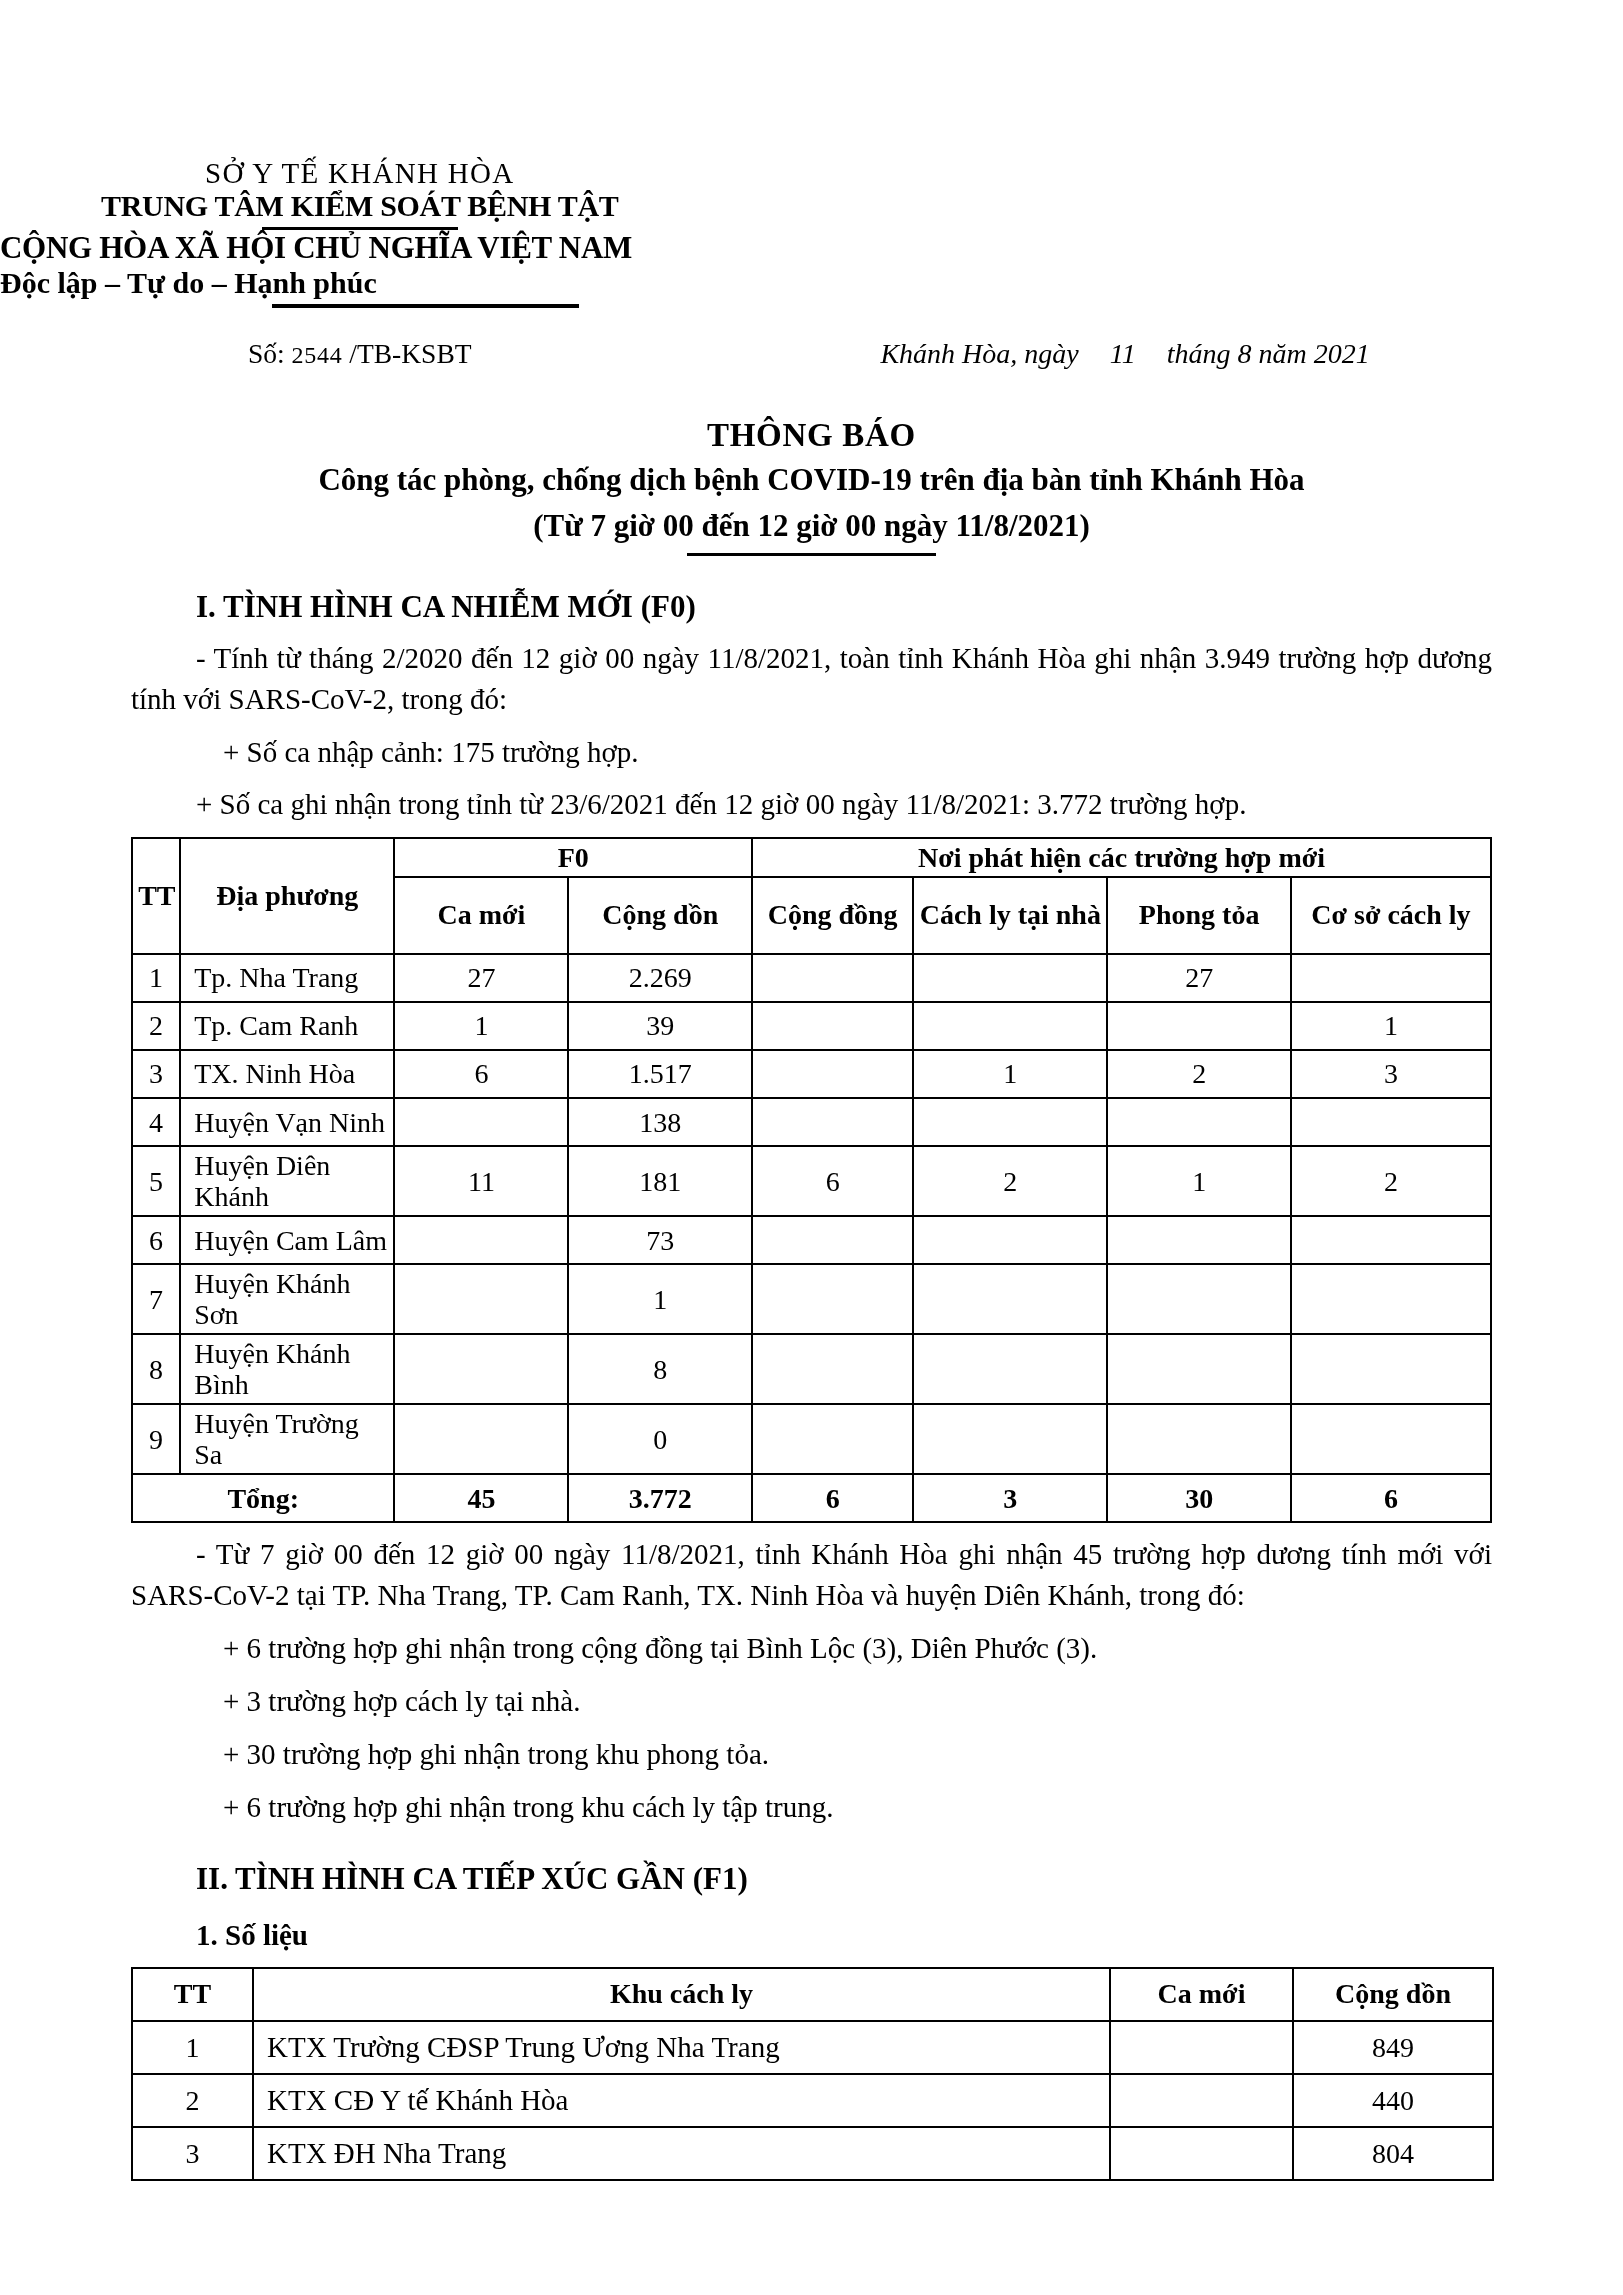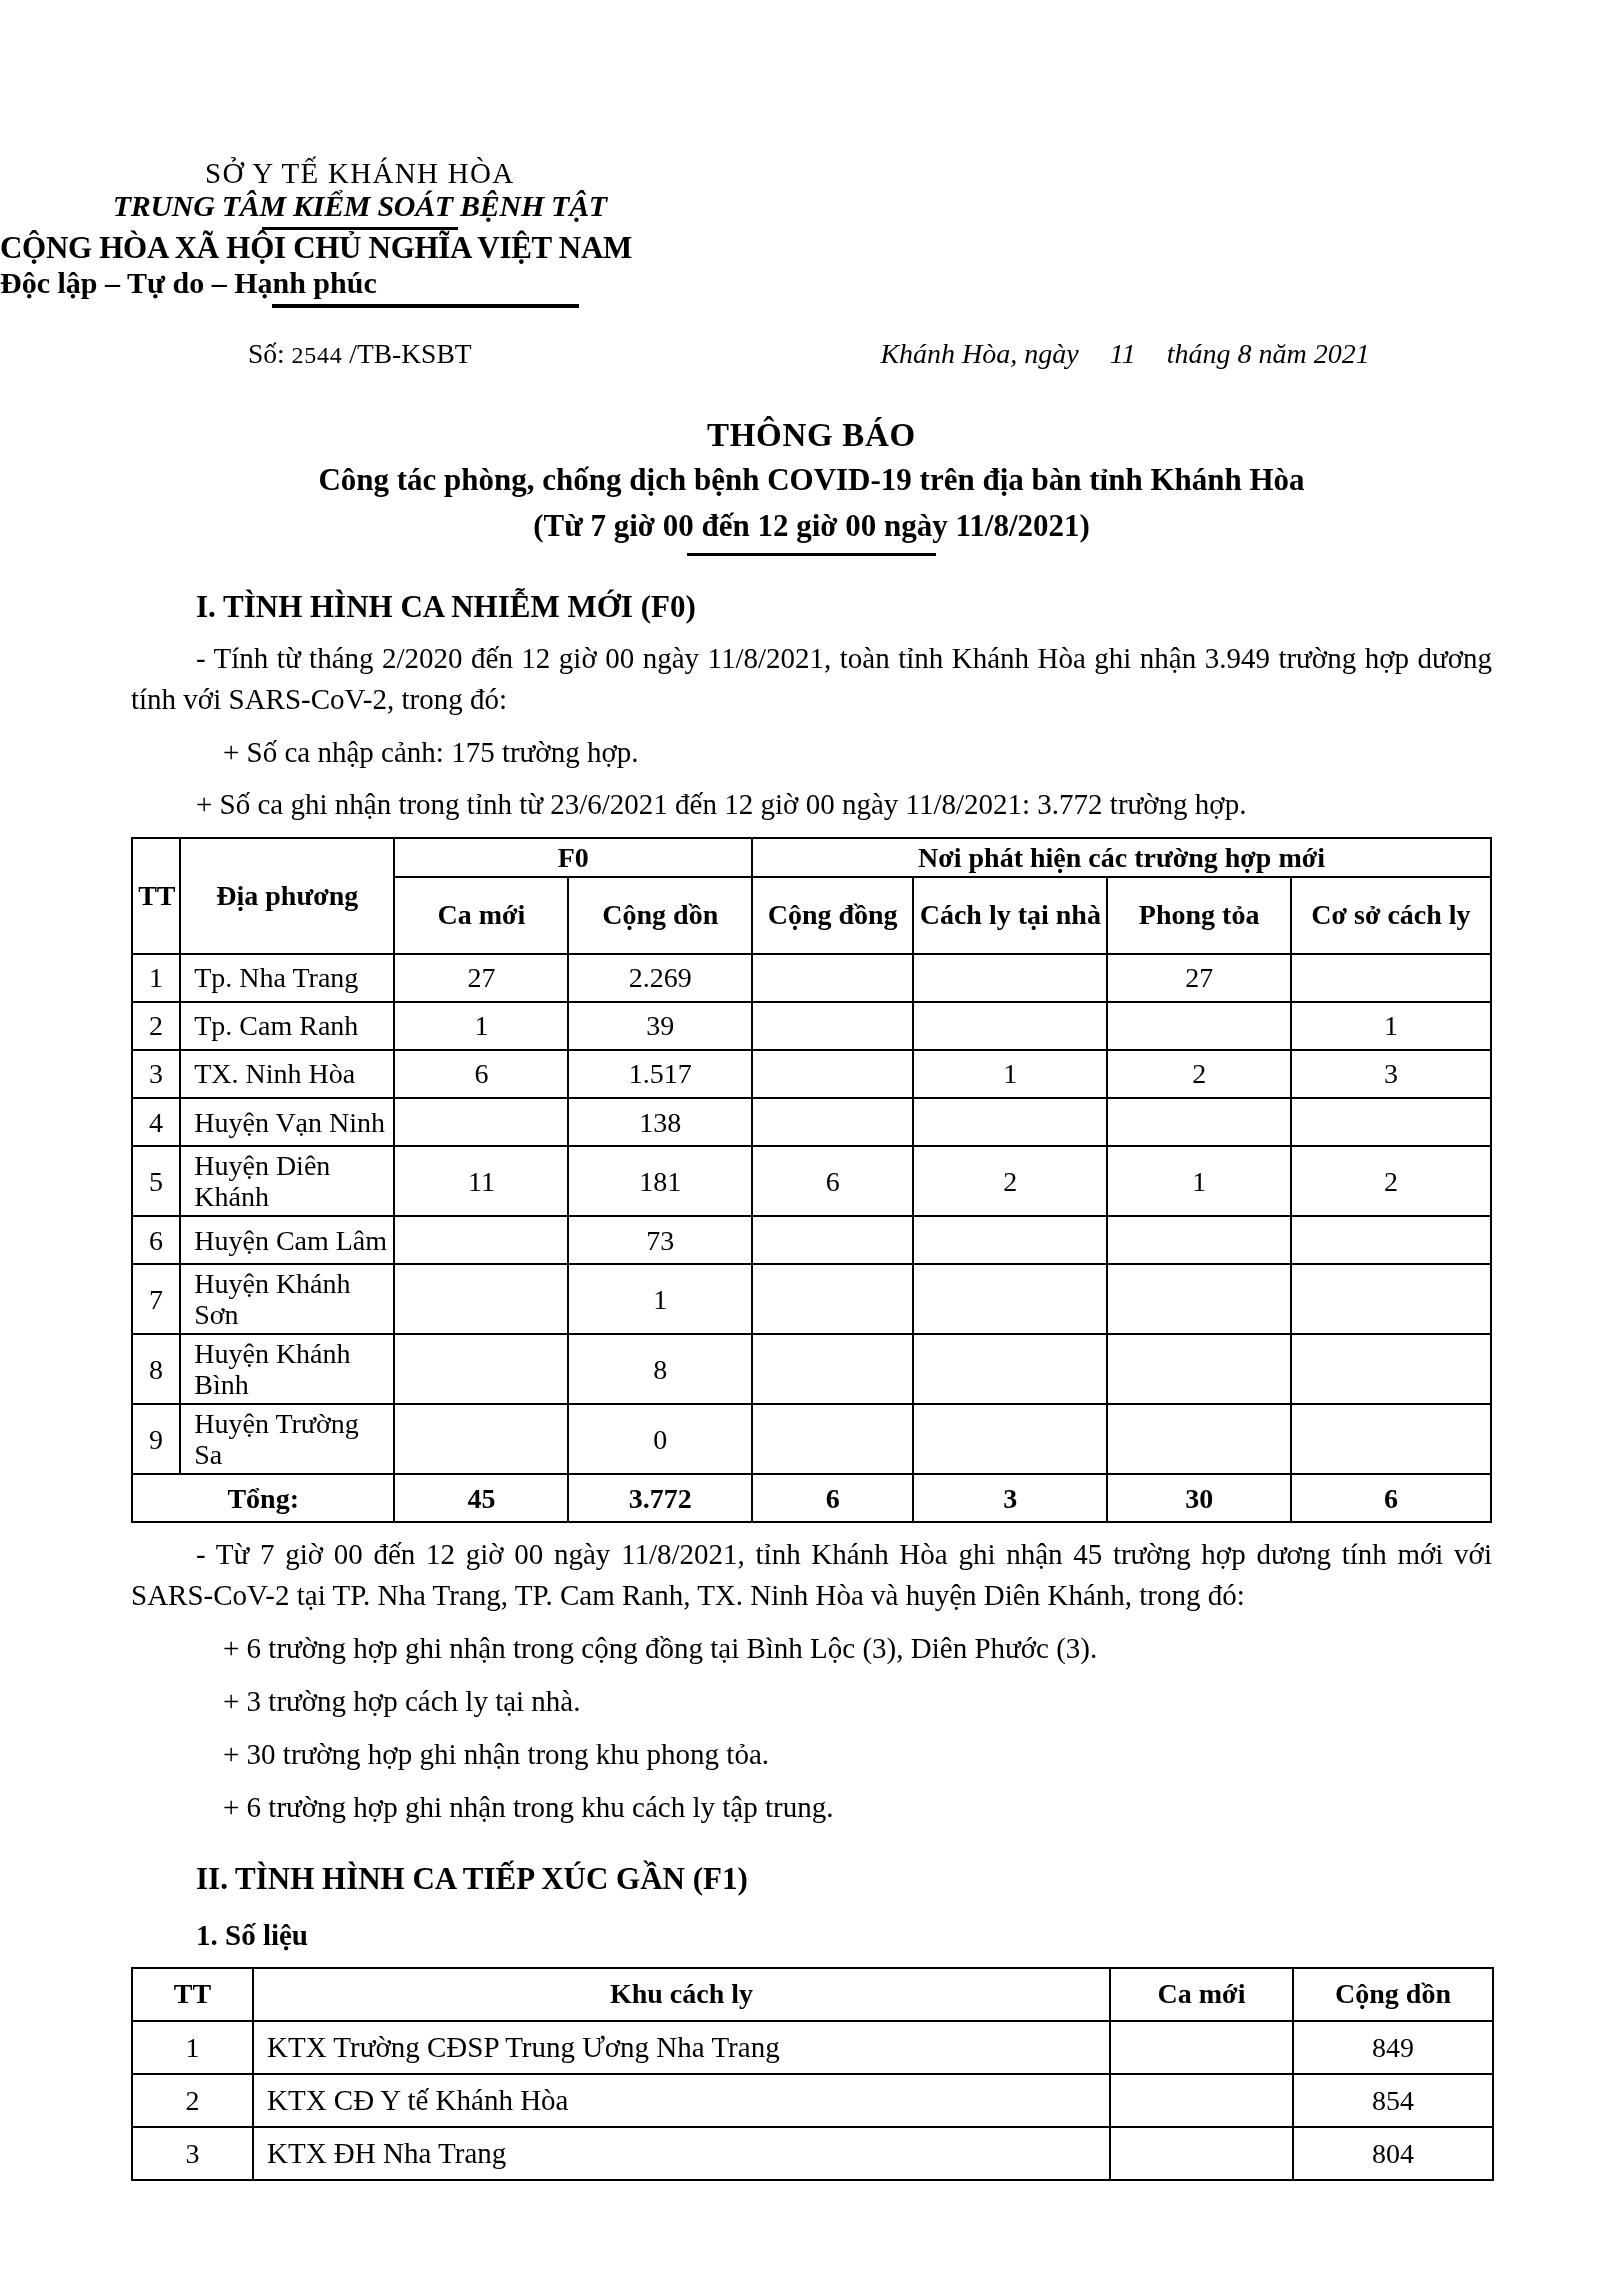--- a/index.html
+++ b/index.html
@@ -46,21 +46,20 @@
     letter-spacing: 1.3px;
     line-height: 1.12;
     white-space: nowrap;
   }
   .org-line2 {
     font-size: 30px;
     font-weight: bold;
     line-height: 1.12;
     white-space: nowrap;
     letter-spacing: -0.3px;
-    font-style: italic;
   }
   .nation-line1 {
     font-size: 31px;
     font-weight: bold;
     line-height: 1.14;
     white-space: nowrap;
     letter-spacing: -0.3px;
   }
   .nation-line2 {
     font-size: 30px;
@@ -401,21 +400,21 @@
         <tr>
           <td>1</td>
           <td class="name">KTX Trường CĐSP Trung Ương Nha Trang</td>
           <td></td>
           <td>849</td>
         </tr>
         <tr>
           <td>2</td>
           <td class="name">KTX CĐ Y tế Khánh Hòa</td>
           <td></td>
-          <td>854</td>
+          <td>440</td>
         </tr>
         <tr>
           <td>3</td>
           <td class="name">KTX ĐH Nha Trang</td>
           <td></td>
           <td>804</td>
         </tr>
       </tbody>
     </table>
 

